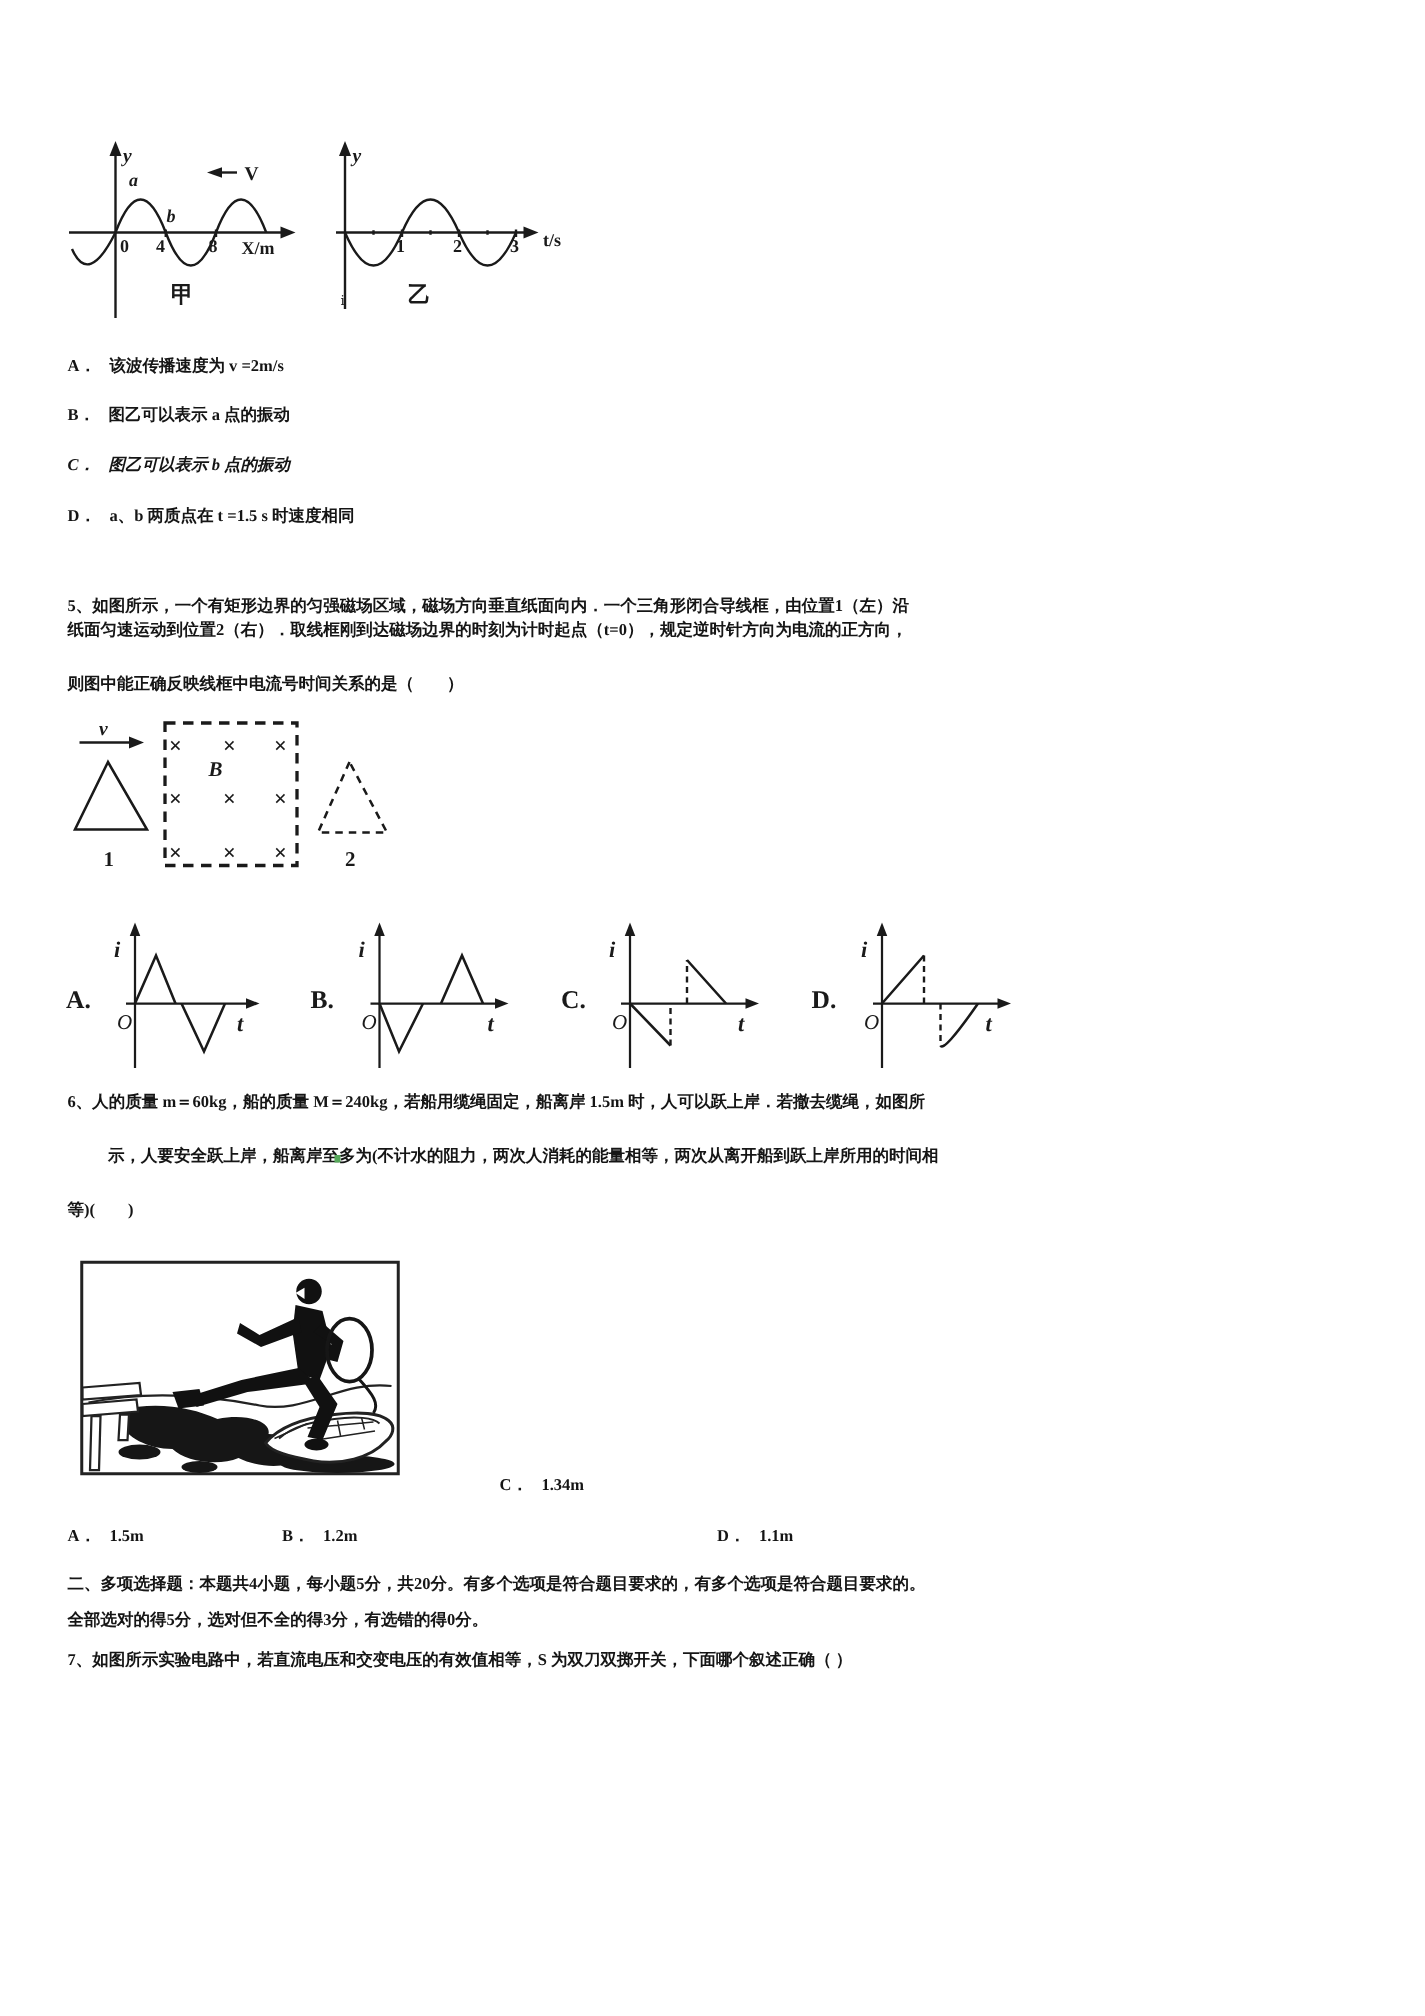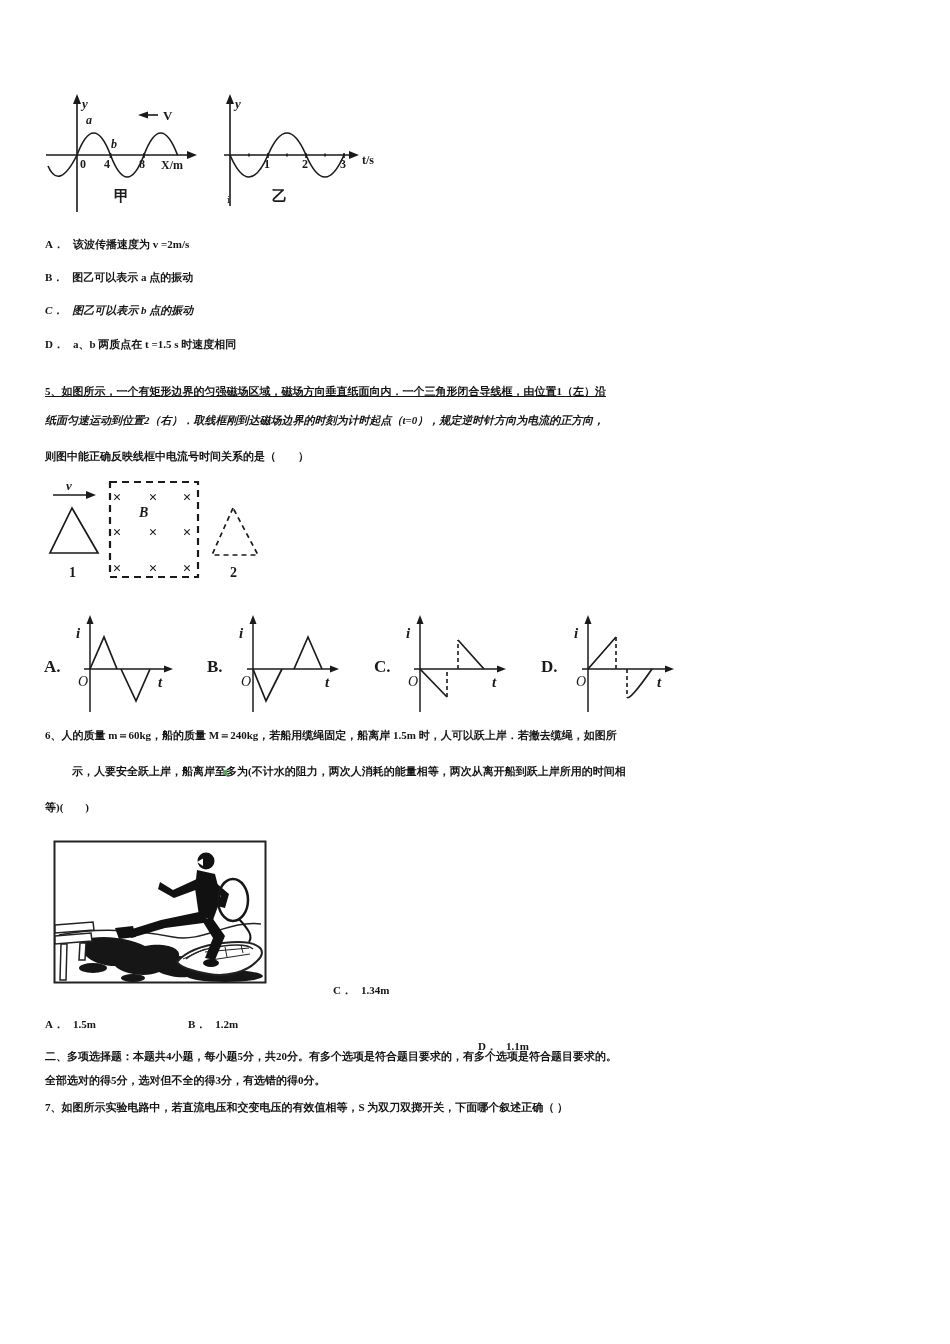--- a/index.html
+++ b/index.html
@@ -67,22 +67,22 @@
 <div class="abs txt opt" style="left:45px;top:267px;">
   <span class="lbl">B．</span><span>图乙可以表示 a 点的振动</span>
 </div>
 <div class="abs txt opt" style="left:45px;top:300px;font-style:italic;">
   <span class="lbl">C．</span><span>图乙可以表示 b 点的振动</span>
 </div>
 <div class="abs txt opt" style="left:45px;top:334px;text-align:center;">
   <span class="lbl">D．</span><span>a、b 两质点在 t =1.5 s 时速度相同</span>
 </div>
 
-<div class="abs txt" style="left:45px;top:381px;text-decoration:underline;">5、如图所示，一个有矩形边界的匀强磁场区域，磁场方向垂直纸面向内．一个三角形闭合导线框，由位置1（左）沿</div>
-<div class="abs txt" style="left:45px;top:410px;font-style:italic;">纸面匀速运动到位置2（右）．取线框刚到达磁场边界的时刻为计时起点（t=0），规定逆时针方向为电流的正方向，</div>
+<div class="abs txt" style="left:45px;top:394px;">5、如图所示，一个有矩形边界的匀强磁场区域，磁场方向垂直纸面向内．一个三角形闭合导线框，由位置1（左）沿</div>
+<div class="abs txt" style="left:45px;top:410px;">纸面匀速运动到位置2（右）．取线框刚到达磁场边界的时刻为计时起点（t=0），规定逆时针方向为电流的正方向，</div>
 <div class="abs txt" style="left:45px;top:446px;">则图中能正确反映线框中电流号时间关系的是（　　）</div>
 
 <svg class="abs" style="left:40px;top:475px;" width="250" height="112" viewBox="0 0 250 112">
   <g stroke="#1a1a1a" fill="none" stroke-width="1.7">
     <line x1="13" y1="20" x2="49" y2="20"></line>
     <polygon points="56,20 46,16 46,24" fill="#1a1a1a" stroke="none"></polygon>
     <polygon points="32,33 10,78 58,78"></polygon>
     <rect x="70" y="7" width="88" height="95" stroke-width="2.2" stroke-dasharray="7 5"></rect>
     <polygon points="193,33 172,80 218,80" stroke-dasharray="5 4"></polygon>
   </g>
@@ -213,19 +213,19 @@
 
 <div class="abs txt opt" style="left:45px;top:1014px;">
   <span class="lbl">A．</span><span>1.5m</span>
 </div>
 <div class="abs txt opt" style="left:188px;top:1014px;">
   <span class="lbl">B．</span><span>1.2m</span>
 </div>
 <div class="abs txt opt" style="left:333px;top:980px;">
   <span class="lbl">C．</span><span>1.34m</span>
 </div>
-<div class="abs txt opt" style="left:478px;top:1014px;margin-top:22px;">
+<div class="abs txt opt" style="left:478px;top:1014px;">
   <span class="lbl">D．</span><span>1.1m</span>
 </div>
 
 <div class="abs txt" style="left:45px;top:1046px;">二、多项选择题：本题共4小题，每小题5分，共20分。有多个选项是符合题目要求的，有多个选项是符合题目要求的。</div>
 <div class="abs txt" style="left:45px;top:1070px;">全部选对的得5分，选对但不全的得3分，有选错的得0分。</div>
 <div class="abs txt" style="left:45px;top:1097px;">7、如图所示实验电路中，若直流电压和交变电压的有效值相等，S 为双刀双掷开关，下面哪个叙述正确（ ）</div>
 
 </body></html>

